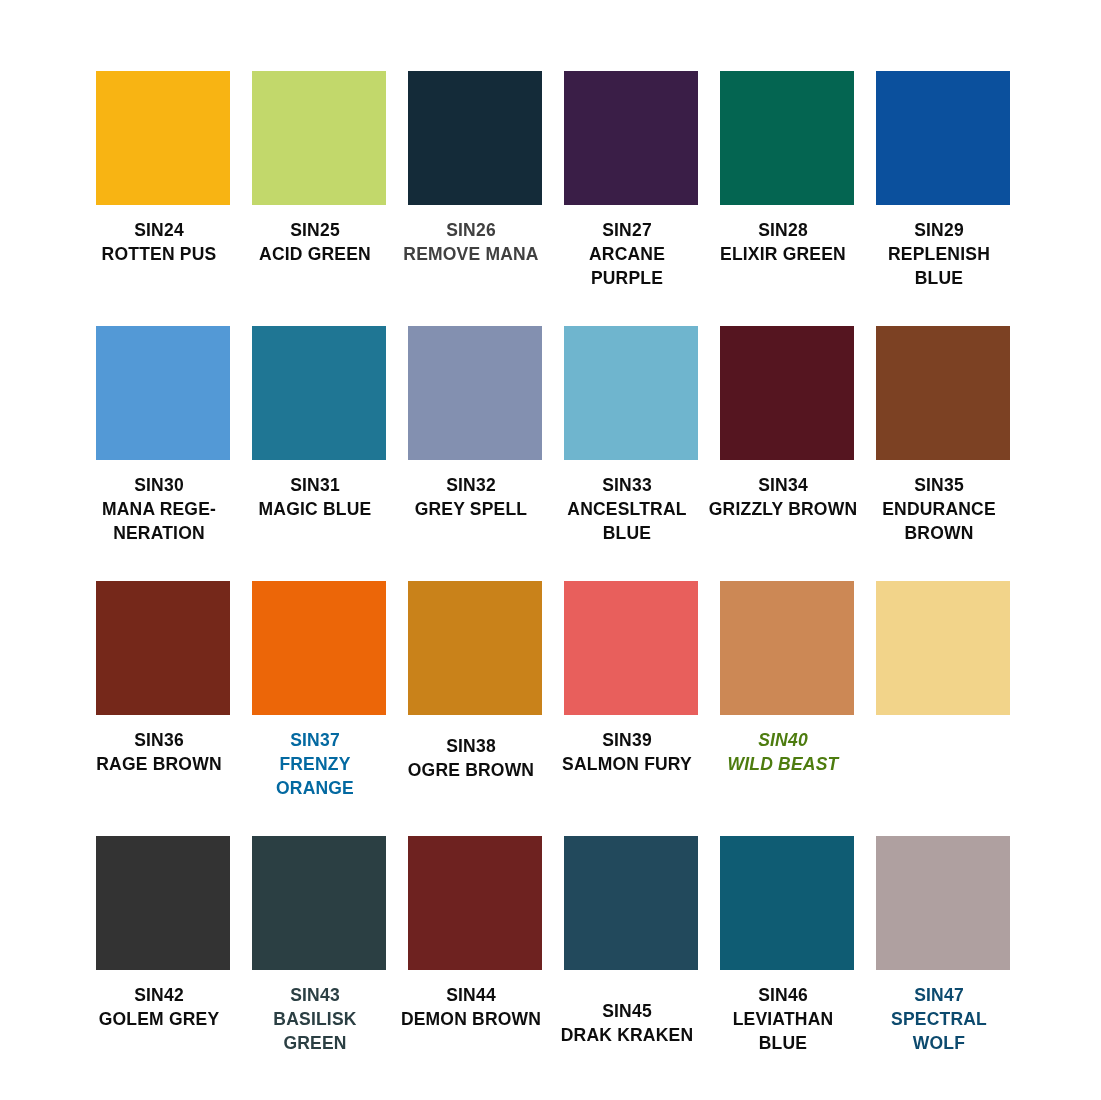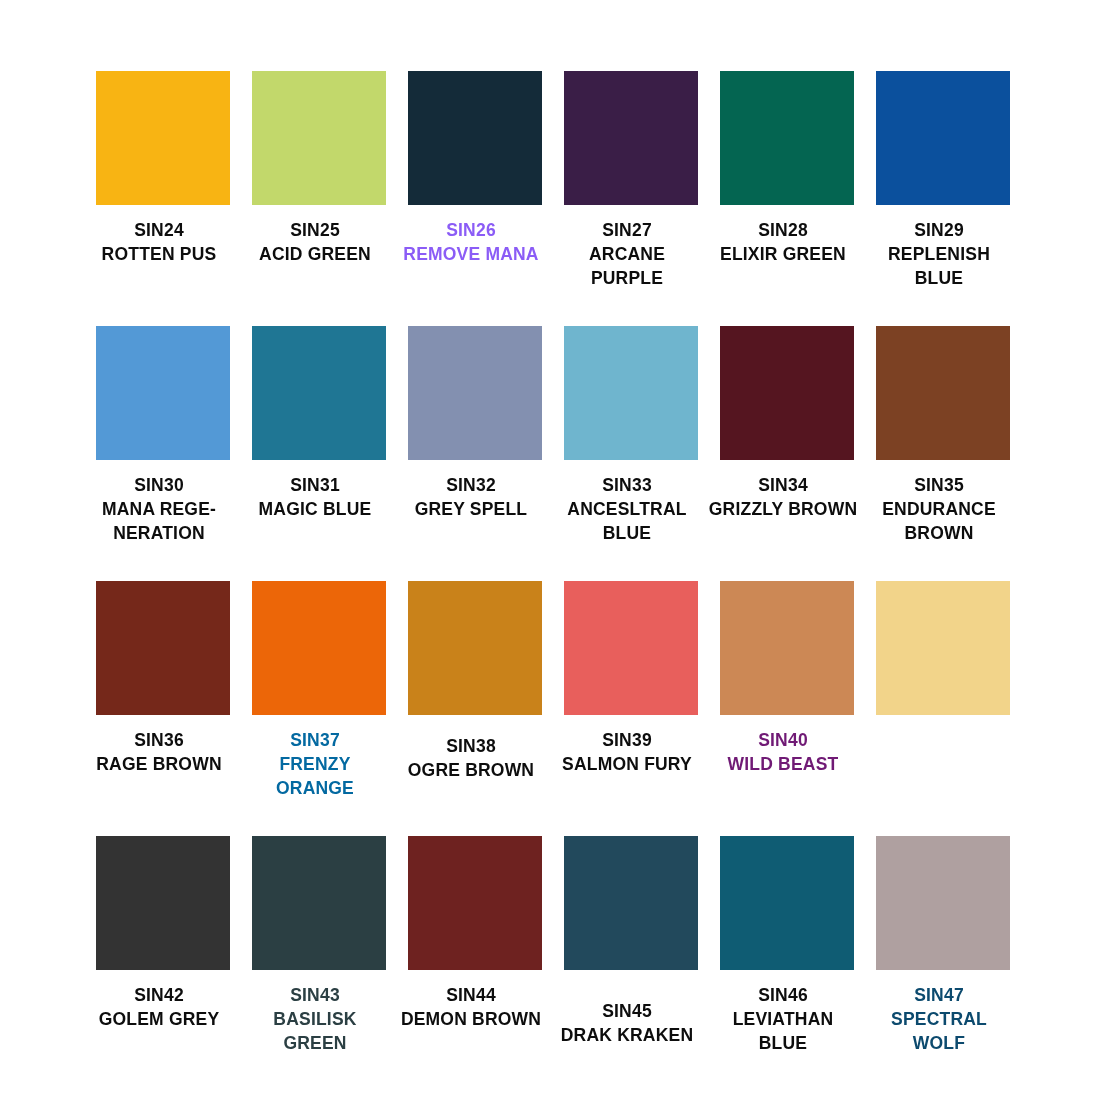--- a/index.html
+++ b/index.html
@@ -81,21 +81,21 @@
       </div>
       <div class="swatch-cell">
         <div class="swatch-chip" style="background-color: rgb(194, 216, 107);"></div>
         <div class="swatch-label" style="color: rgb(13, 13, 13);">
           <span class="swatch-code">SIN25</span>
           <span class="swatch-name">ACID GREEN</span>
         </div>
       </div>
       <div class="swatch-cell">
         <div class="swatch-chip" style="background-color: rgb(20, 43, 57);"></div>
-        <div class="swatch-label" style="color: #8b5cf6;">
+        <div class="swatch-label" style="color: #404040;">
           <span class="swatch-code">SIN26</span>
           <span class="swatch-name">REMOVE MANA</span>
         </div>
       </div>
       <div class="swatch-cell">
         <div class="swatch-chip" style="background-color: rgb(58, 30, 71);"></div>
         <div class="swatch-label" style="color: rgb(13, 13, 13);">
           <span class="swatch-code">SIN27</span>
           <span class="swatch-name">ARCANE PURPLE</span>
         </div>
@@ -179,21 +179,21 @@
       </div>
       <div class="swatch-cell">
         <div class="swatch-chip" style="background-color: rgb(232, 95, 92);"></div>
         <div class="swatch-label" style="color: rgb(13, 13, 13);">
           <span class="swatch-code">SIN39</span>
           <span class="swatch-name">SALMON FURY</span>
         </div>
       </div>
       <div class="swatch-cell">
         <div class="swatch-chip" style="background-color: rgb(204, 136, 85);"></div>
-        <div class="swatch-label" style="color: #701a75;">
+        <div class="swatch-label" style="color: #4d7c0f; font-style: italic;">
           <span class="swatch-code">SIN40</span>
           <span class="swatch-name">WILD BEAST</span>
         </div>
       </div>
       <div class="swatch-cell">
         <div class="swatch-chip" style="background-color: rgb(242, 212, 138);"></div>
       </div>
       <div class="swatch-cell">
         <div class="swatch-chip" style="background-color: rgb(51, 51, 51);"></div>
         <div class="swatch-label" style="color: rgb(13, 13, 13);">

